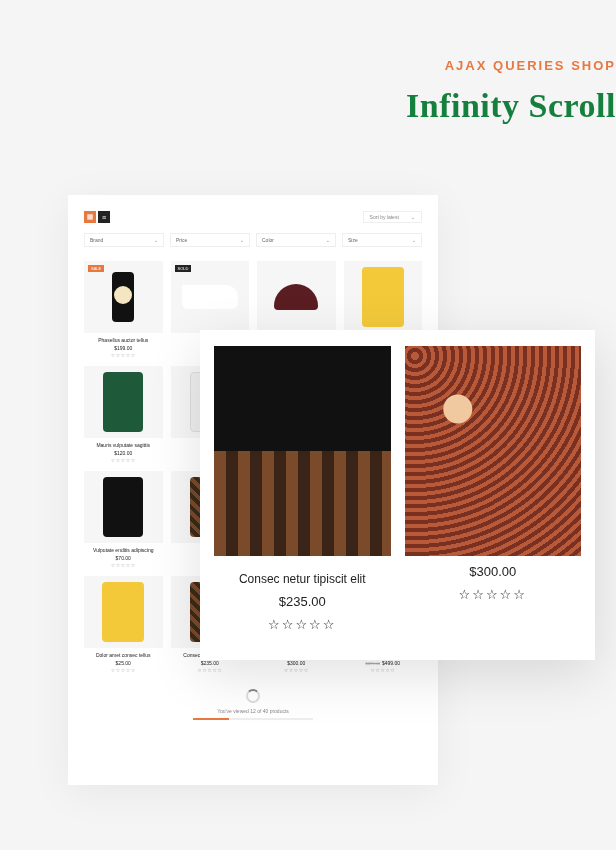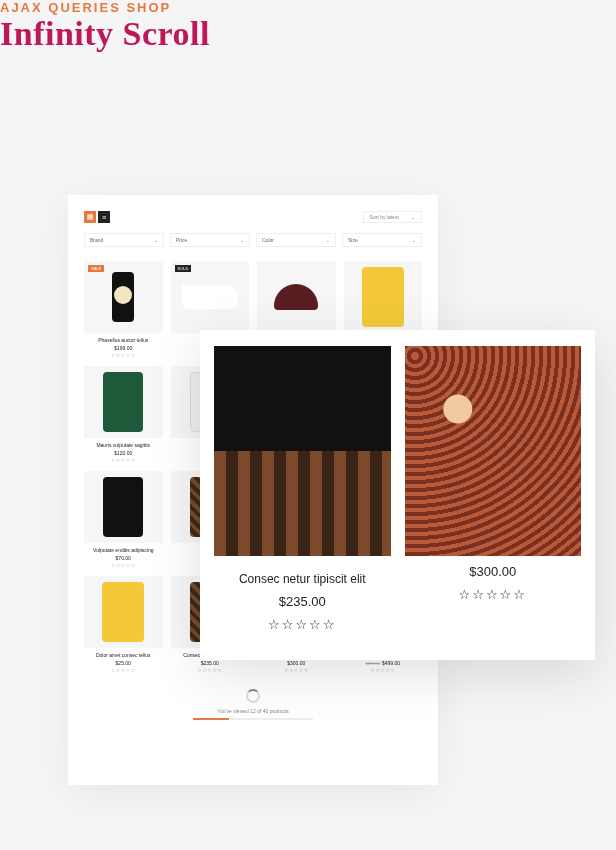--- a/index.html
+++ b/index.html
@@ -4,32 +4,33 @@
 <style>
   * { box-sizing: border-box; margin: 0; padding: 0; }
   body {
     width: 616px;
     height: 850px;
     background: #f5f5f5;
     font-family: -apple-system, BlinkMacSystemFont, "Segoe UI", Arial, sans-serif;
     overflow: hidden;
     position: relative;
   }
-  .header-block { text-align: left; }
+  .header-block { text-align: right; padding-top: 58px; }
   .subtitle {
     color: #e67840;
     font-size: 13px;
     font-weight: 700;
     letter-spacing: 2px;
   }
   .title {
-    color: #be185d;
+    color: #15803d;
     font-family: Georgia, 'Times New Roman', serif;
     font-size: 34px;
     font-weight: 700;
+    margin-top: 14px;
     letter-spacing: 0.5px;
   }
   .panel {
     position: absolute;
     left: 68px;
     top: 195px;
     width: 370px;
     height: 590px;
     background: #fff;
     box-shadow: 0 8px 40px rgba(0,0,0,0.06);

